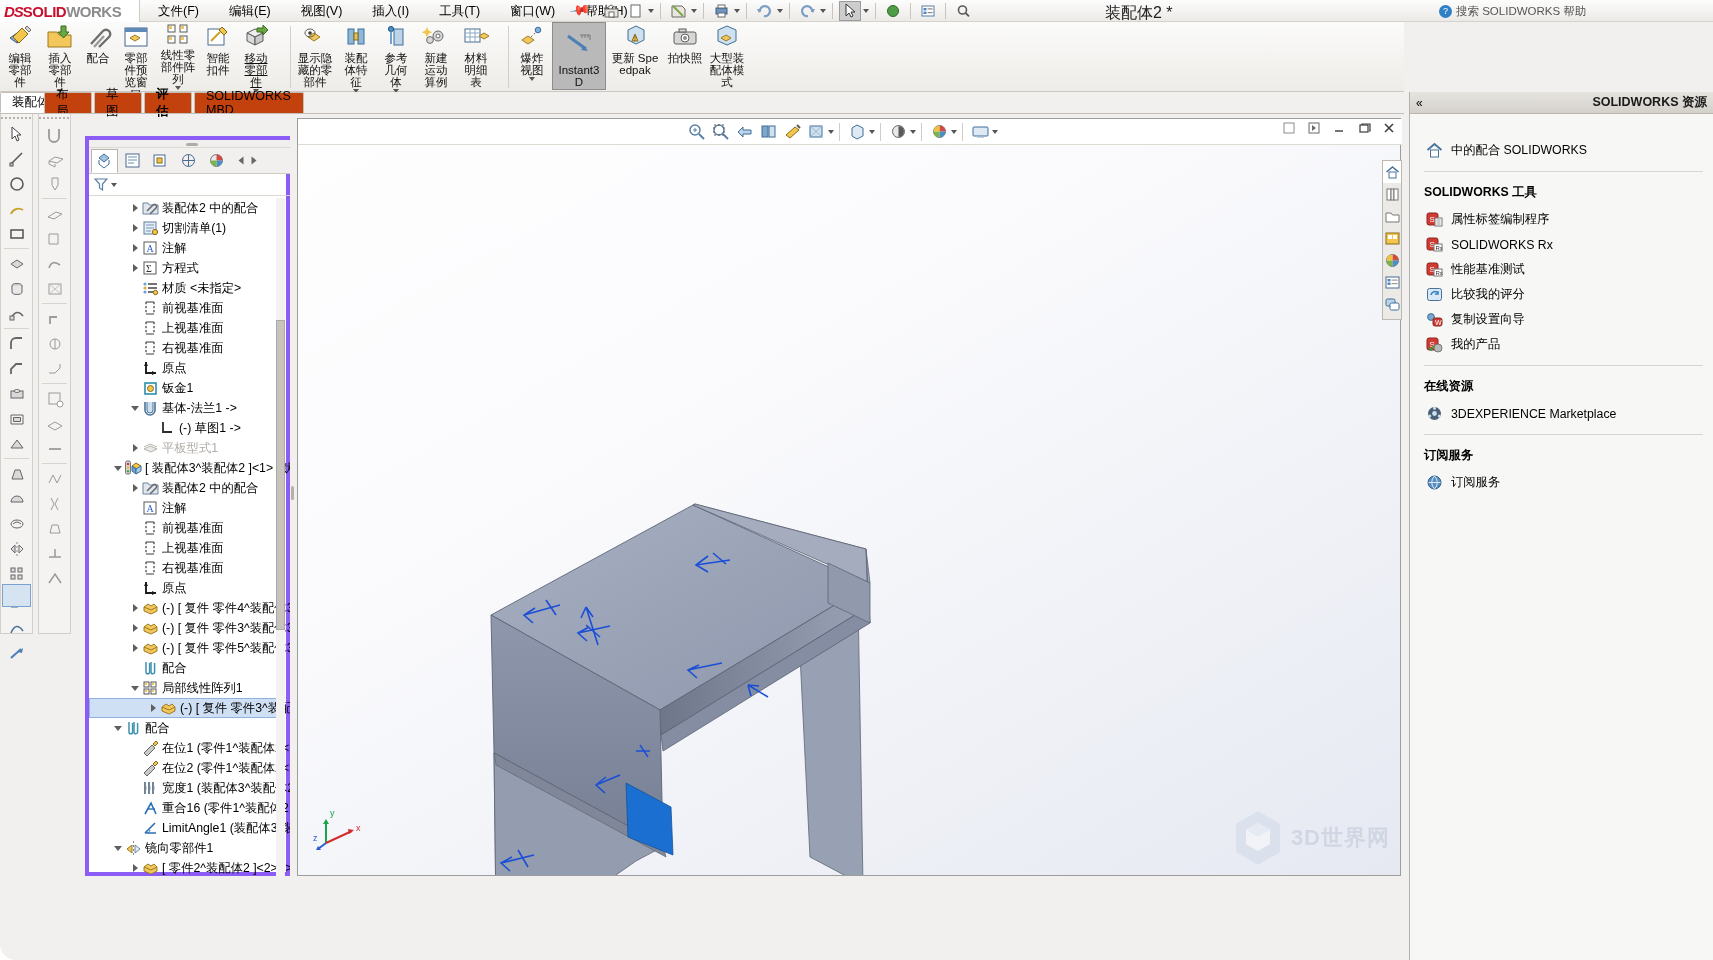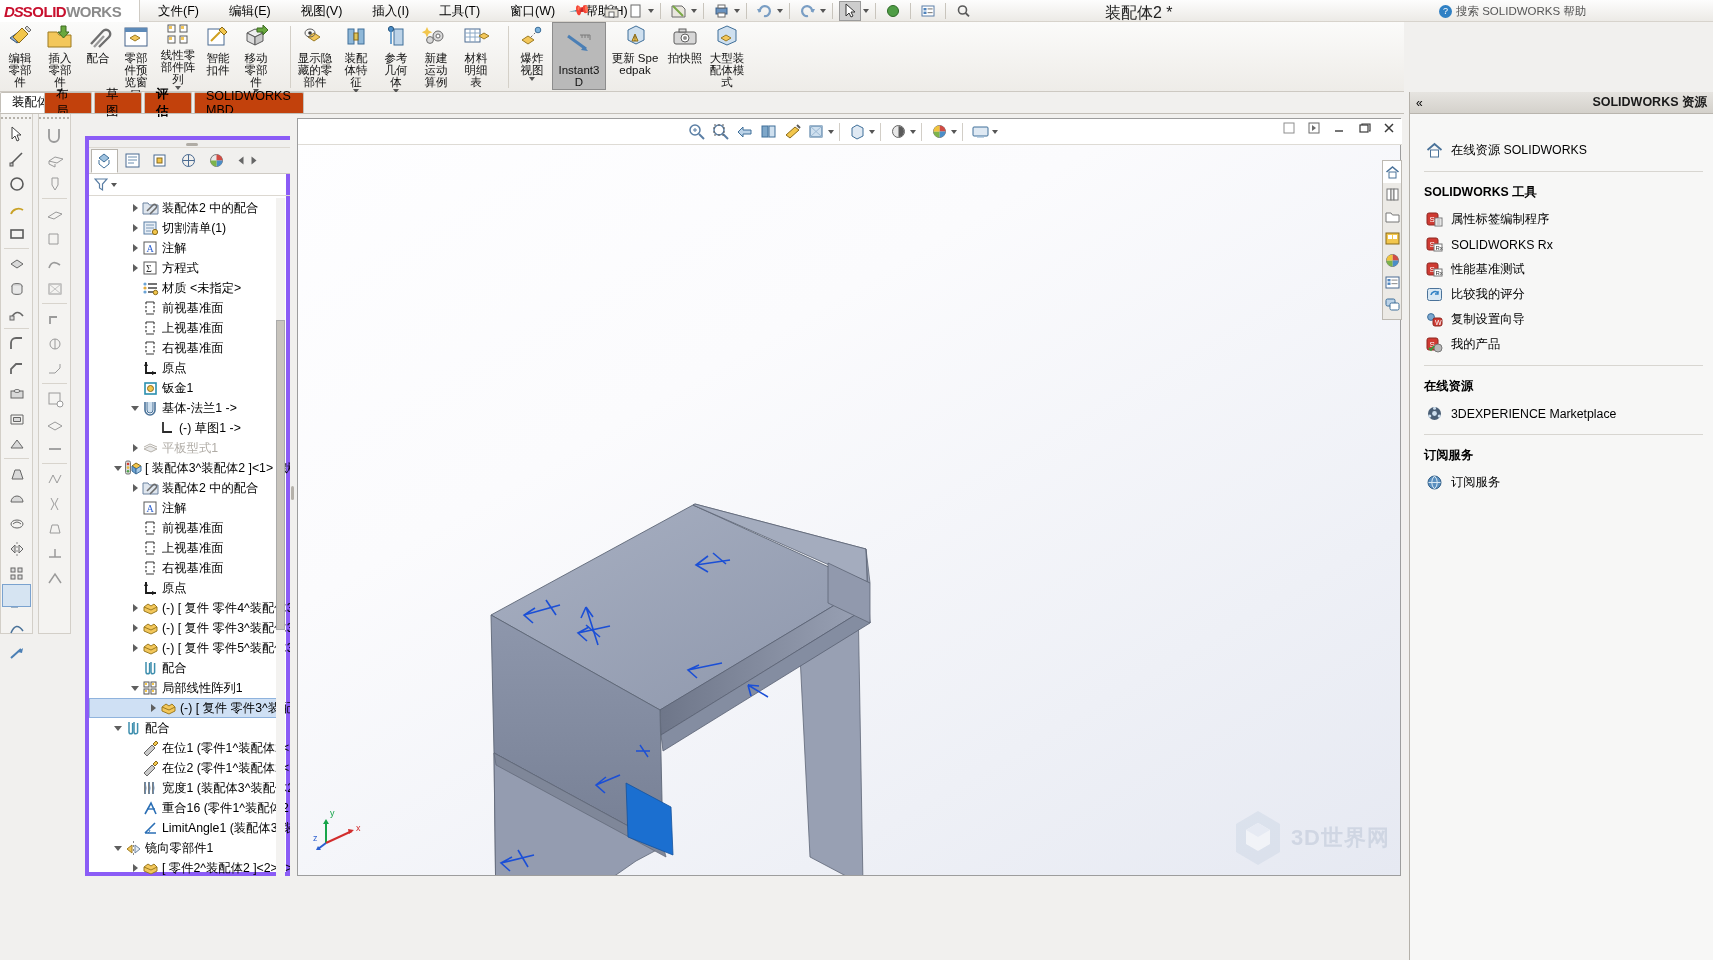--- a/index.html
+++ b/index.html
@@ -5,21 +5,21 @@
   * { box-sizing: border-box; }
   html, body {
     margin: 0; padding: 0;
     width: 1713px; height: 960px;
     overflow: hidden;
     font-family: "Liberation Sans", sans-serif;
     font-size: 12px;
     background: #ffffff;
     color: #000;
   }
-  #app { position: relative; width: 1713px; height: 960px; background:#f1f0ee; }
+  #app { position: relative; width: 1713px; height: 960px; background:#f1f0ee;border-radius:16px; }
 
   
   .titlebar {
     position:absolute; left:0; top:0; width:1713px; height:22px;
     background: linear-gradient(#fdfdfd,#eceae6);
     border-bottom:1px solid #d7d3cc;
   }
   .logo {
     position:absolute; left:0; top:0; width:140px; height:22px;
     background:#ffffff; border-right:1px solid #cfcbc4;
@@ -339,21 +339,21 @@
       <div class="rb-btn" style="width:36px;">
         <div class="rb-ico">
           <svg width="30" height="27" viewBox="0 0 30 27">
               <rect x="5" y="5" width="16" height="16" fill="#fff" stroke="#4b6b91"></rect>
               <path d="M8 17 L17 8" stroke="#d0a01f" stroke-width="2"></path>
               <path d="M19 3 l5 5 -3 3 -5-5z" fill="#f2c64c" stroke="#8a6a18"></path>
             </svg>
         </div>
         <div class="rb-lbl">智能扣件</div>
       </div>
-      <div class="rb-btn" style="width:40px;">
+      <div class="rb-btn" style="width:40px;text-decoration:underline;">
         <div class="rb-ico">
           <svg width="30" height="27" viewBox="0 0 30 27">
               <path d="M6 9 l8-4 8 4 -8 4z" fill="#eee" stroke="#5a5a5a"></path>
               <path d="M6 9 v8 l8 4 v-8z" fill="#dcdcdc" stroke="#5a5a5a"></path>
               <path d="M22 9 v8 l-8 4 v-8z" fill="#c9c9c9" stroke="#5a5a5a"></path>
               <path d="M16 4 l6 0 0 -3 5 5 -5 5 0 -3 -6 0z" fill="#69a83e" stroke="#3d6b21"></path>
             </svg>
         </div>
         <div class="rb-lbl">移动零部件</div>
         <div class="tri rb-caret"></div>
@@ -1319,21 +1319,21 @@
     </div>
     <div class="tp-body">
 
       <div class="tp-row" style="padding-top:14px;">
         <span class="tpi">
           <svg width="17" height="17" viewBox="0 0 17 17">
               <path d="M1.5 8 L8.5 2 L15.5 8" fill="none" stroke="#4a7299" stroke-width="1.8"></path>
               <rect x="4.5" y="8" width="8" height="7" fill="#fff" stroke="#4a7299"></rect>
             </svg>
         </span>
-        <span>在线资源 SOLIDWORKS</span>
+        <span>中的配合 SOLIDWORKS</span>
       </div>
 
       <div class="tp-hr"></div>
 
       <div class="tp-sec">SOLIDWORKS 工具</div>
 
       <div class="tp-row">
         <span class="tpi">
           <svg width="17" height="17" viewBox="0 0 17 17">
               <rect x="1" y="2" width="11" height="12" rx="2" fill="#cf3a32" stroke="#8e2620"></rect>

